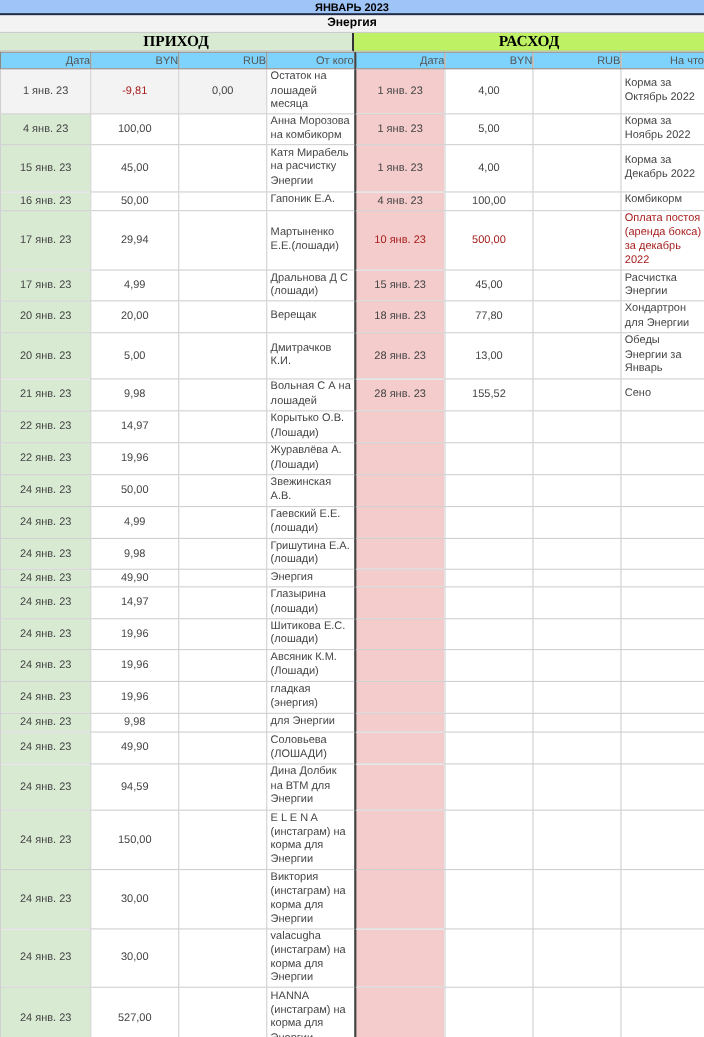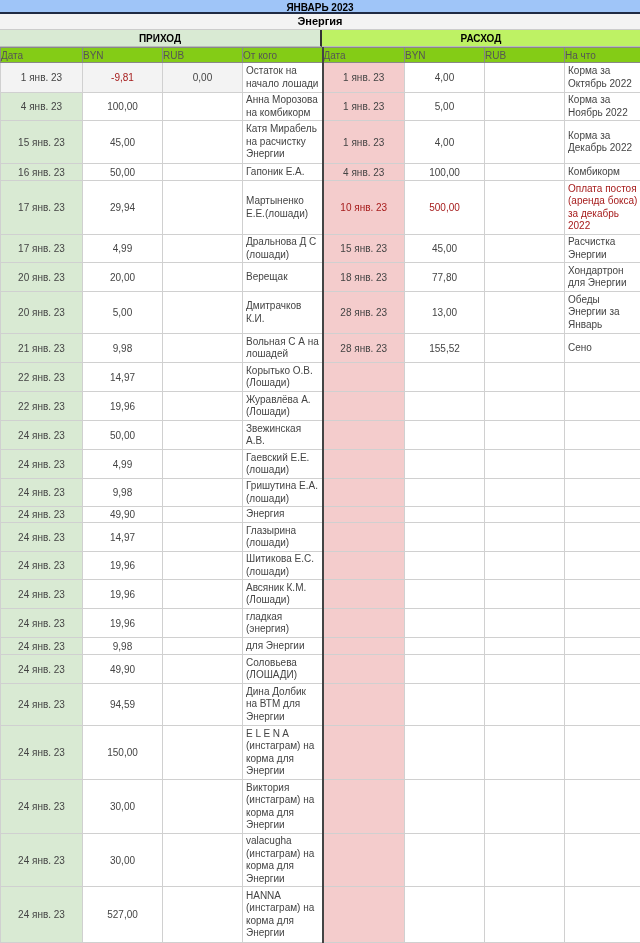--- a/index.html
+++ b/index.html
@@ -10,28 +10,29 @@
     height: 14px; background: #9fc5f8; text-align: center; font-weight: bold;
     font-size: 10px; line-height: 16px; color: #000;
     border-bottom: 2px solid #1f2a44;
   }
   .sub-row {
     height: 16px; background: #f3f3f3; text-align: center; font-weight: bold;
     font-size: 11px; line-height: 15px; color: #000; border-bottom: 1px solid #ccc;
   }
   .section-row { display: flex; height: 17px; }
   .section-row div {
-    text-align: center; font-weight: bold; font-size: 10px; line-height: 17px; color: #000;
+    text-align: center; font-weight: bold; font-size: 14px; line-height: 17px; color: #000;
     border-bottom: 1px solid #bbb;
+    font-family: Liberation Serif, serif;
   }
   .sec-in { width: 322px; background: #d9ead3; border-right: 2px solid #333; }
   .sec-out { width: 318px; background: #bef264; }
   table { border-collapse: collapse; table-layout: fixed; width: 640px; }
   td, th { border: 1px solid #d0d0d0; font-size: 10px; font-weight: normal; vertical-align: middle; overflow: hidden; }
-  th { background: #84cc16; color: #555; height: 15px; text-align: left; border-color: #888; }
+  th { background: #7dd3fc; color: #555; height: 15px; text-align: right; border-color: #888; }
   td { text-align: center; color: #444; }
   td.who { text-align: left; padding: 1px 2px 1px 3px; line-height: 12.5px; color: #444; }
   td.date-in { background: #d9ead3; }
   td.date-out { background: #f4cccc; }
   td.first { background: #f3f3f3; }
   .sep { border-right: 2px solid #444 !important; }
   .red { color: #a61c1c !important; }
 </style>
 </head>
 <body>
@@ -64,21 +65,21 @@
         <th>BYN</th>
         <th>RUB</th>
         <th>На что</th>
       </tr>
     </thead>
     <tbody id="ledger-body">
         <tr style="height: 30px;">
           <td class="date-in first">1 янв. 23</td>
           <td class="first red">-9,81</td>
           <td class="first">0,00</td>
-          <td class="who sep">Остаток на начало лошади</td>
+          <td class="who sep">Остаток на лошадей месяца</td>
           <td class="date-out">1 янв. 23</td>
           <td>4,00</td>
           <td></td>
           <td class="who">Корма за Октябрь 2022</td>
         </tr>
         <tr style="height: 28px;">
           <td class="date-in">4 янв. 23</td>
           <td>100,00</td>
           <td></td>
           <td class="who sep">Анна Морозова на комбикорм</td>

